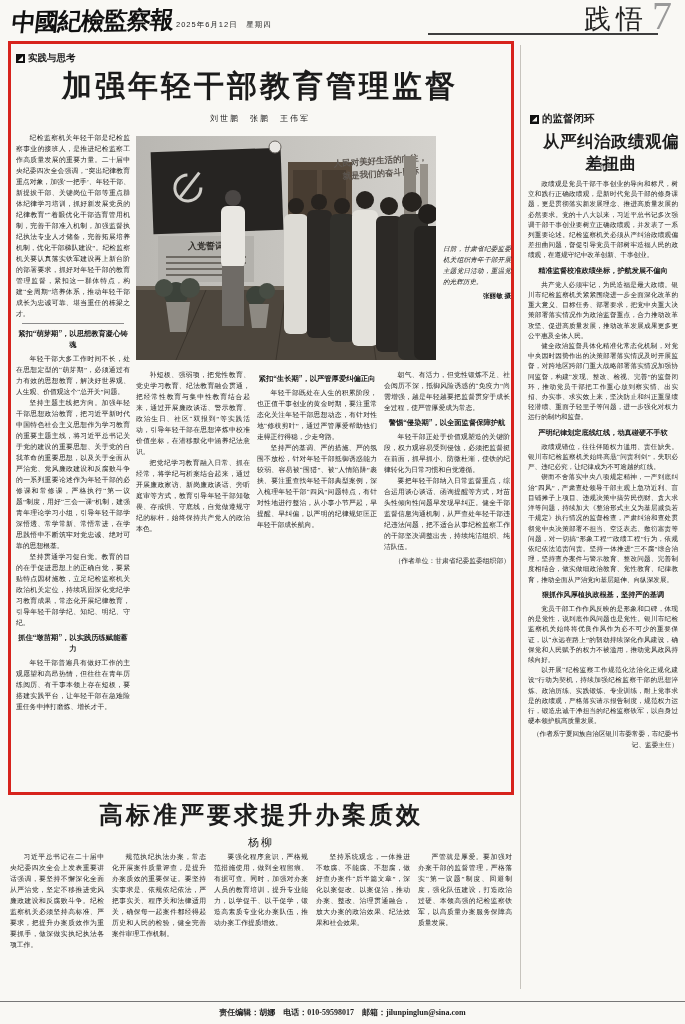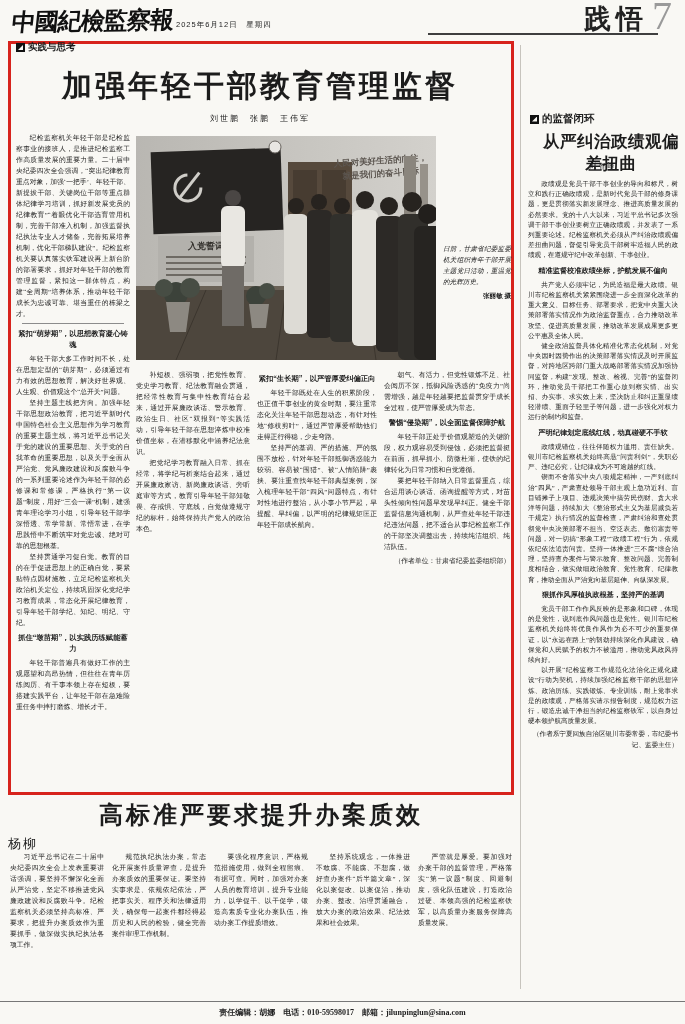--- a/index.html
+++ b/index.html
@@ -10,51 +10,51 @@
     overflow:hidden;
   }
   .abs{position:absolute;}
   
   .masthead{
     left:12px;top:5px;font-size:24px;font-weight:900;
     transform:skewX(-7deg) rotate(-1deg);letter-spacing:-1px;color:#111;
   }
   .hdr-date{left:176px;top:20px;font-size:7.5px;letter-spacing:1px;
     font-family:"Liberation Sans","DejaVu Sans",sans-serif;color:#222;}
-  .edition{left:584px;top:1px;font-size:27px;font-weight:700;letter-spacing:5px;color:#222;}
+  .edition{left:584px;top:1px;font-size:27px;font-weight:400;letter-spacing:5px;color:#222;}
   .pagenum{left:652px;top:-8px;font-size:40px;font-weight:400;color:#9a9a9a;}
   .hdr-rule{left:428px;top:33px;width:230px;height:2px;background:#3f3f3f;}
   
   .redbox{left:8px;top:41px;width:506px;height:754px;border:3px solid #d7231c;box-sizing:border-box;background:transparent;}
   
   .seclabel{display:flex;align-items:center;gap:3px;font-weight:bold;}
   .secicon{width:9px;height:9px;background:#111;display:inline-block;position:relative;flex:none;}
   .secicon:after{content:"";position:absolute;left:2px;top:2px;width:5px;height:5px;
     background:#f9f8f4;clip-path:polygon(0 100%,100% 0,100% 100%);}
   
-  .m-seclabel{left:16px;top:41px;font-size:9.5px;}
+  .m-seclabel{left:16px;top:52px;font-size:9.5px;}
   .m-title{left:16px;top:66px;width:488px;text-align:center;font-size:30px;font-weight:bold;letter-spacing:3px;}
   .m-authors{left:16px;top:113px;width:488px;text-align:center;font-size:8px;letter-spacing:2px;color:#222;}
   .coltext{font-size:6.8px;line-height:11px;text-align:justify;overflow:hidden;color:#1e1e1e;}
   .coltext p{margin:0;text-indent:2em;}
   .coltext h4{margin:4px 0 3px 0;font-size:7.3px;text-align:center;text-indent:0;letter-spacing:0;}
   .col1{left:16px;top:132px;width:114px;height:650px;}
   .col2{left:136px;top:369px;width:114px;height:414px;}
   .col3{left:257px;top:369px;width:120px;height:414px;}
   .col4{left:384px;top:369px;width:126px;height:414px;}
   .col-divider{height:1px;background:#8c8c8c;margin:4px 6px;}
   .attribution{display:block;text-align:right;text-indent:0;margin-top:3px;}
   
   .photo{left:136px;top:136px;width:300px;height:224px;background:#c9c7c2;overflow:hidden;}
   .caption{left:443px;top:243px;width:68px;font-size:6.6px;line-height:11px;
     text-align:justify;font-style:italic;color:#222;}
   .caption .credit{display:block;text-align:right;font-style:normal;font-weight:bold;margin-top:3px;}
   
   .b-title{left:8px;top:799px;width:506px;text-align:center;font-size:24px;font-weight:bold;letter-spacing:3px;}
-  .b-author{left:8px;top:835px;width:506px;text-align:left;font-size:13px;letter-spacing:2px;}
+  .b-author{left:8px;top:835px;width:506px;text-align:center;font-size:11px;letter-spacing:2px;}
   .bcol{top:851px;width:94px;height:142px;}
   .bcol1{left:10px;} .bcol2{left:112px;} .bcol3{left:214px;} .bcol4{left:316px;} .bcol5{left:418px;}
   
   .vrule{left:520px;top:45px;width:1px;height:944px;background:#c7c4bd;}
   .s-seclabel{left:530px;top:112px;font-size:10.5px;}
   .s-title{left:527px;top:131px;width:152px;text-align:center;font-size:16.5px;font-weight:bold;letter-spacing:0.5px;margin-left:8px;}
   .s-author{left:527px;top:161px;width:152px;text-align:center;font-size:7px;letter-spacing:2px;}
   .sbody{left:528px;top:179px;width:150px;height:810px;font-size:6.6px;line-height:10.2px;}
   .sbody h4{font-size:7.2px;margin:5px 0 4px 0;}
   

